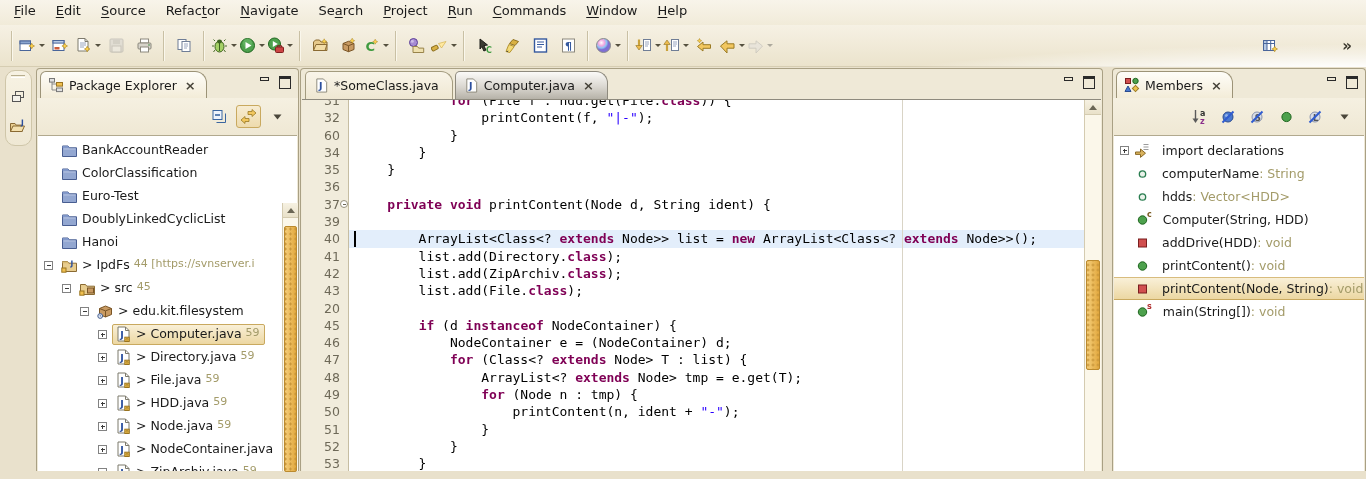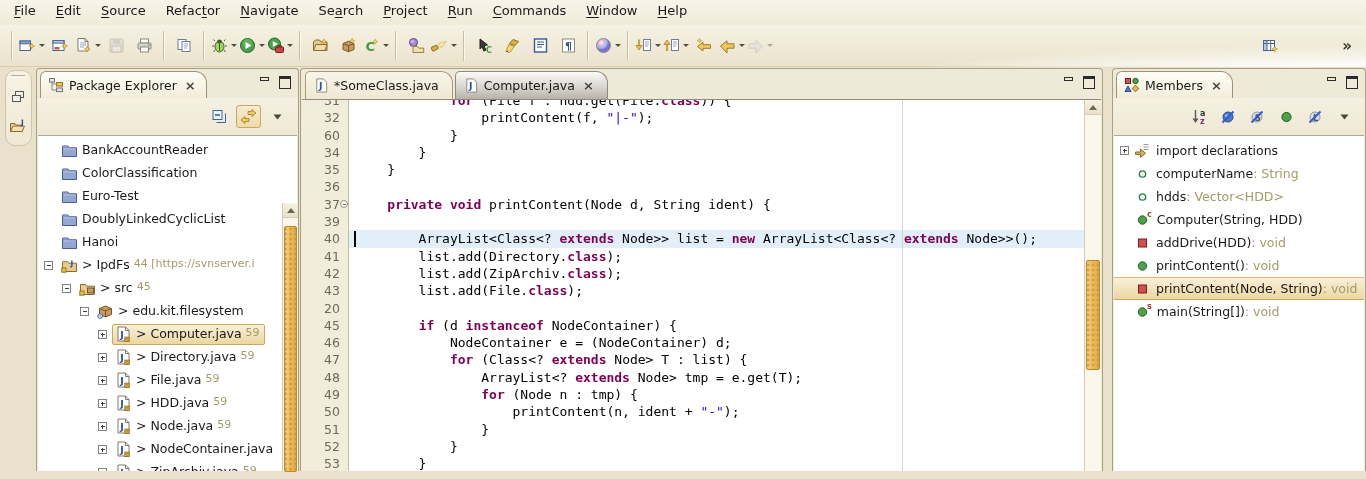--- a/index.html
+++ b/index.html
@@ -107,21 +107,21 @@
   .caret{position:absolute;left:5px;top:1px;bottom:1px;width:2px;background:#000}
   .tok-p{color:#000}
   .tok-k{color:#7f0055;font-weight:bold}
   .tok-s{color:#2a00ff}
   .tok-f{color:#0000c0;font-style:italic}
   #editor .sb{width:17px}
 
   
   .mrow{height:23px;display:flex;align-items:center;padding-left:6px;white-space:nowrap;font-size:12.5px;overflow:hidden}
   .mrow.selected{background:linear-gradient(#f9f0d8,#ecd7a2);border-top:1px solid #d8bc7e;border-bottom:1px solid #c9a95f}
-  .mlabel{margin-left:5px}
+  .mlabel{margin-left:11px}
   .mtype{color:#a39b69}
   .adorn{font-size:8px;font-weight:bold;margin-left:-4px;position:relative;top:-5px}
   .adorn-c{color:#7a5a22}
   .adorn-s{color:#b03030}
 
   .icn{display:inline-flex;align-items:center;justify-content:center;flex:none}
   .icn svg{display:block}
 </style>
 </head>
 <body>

